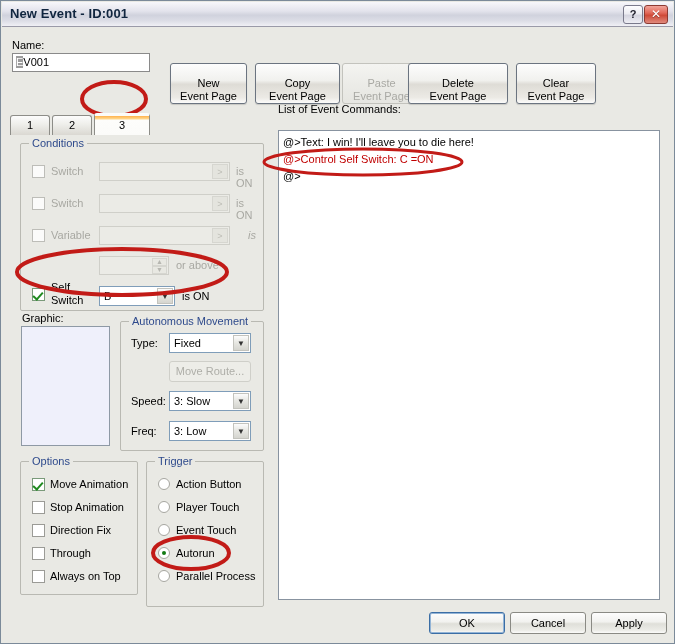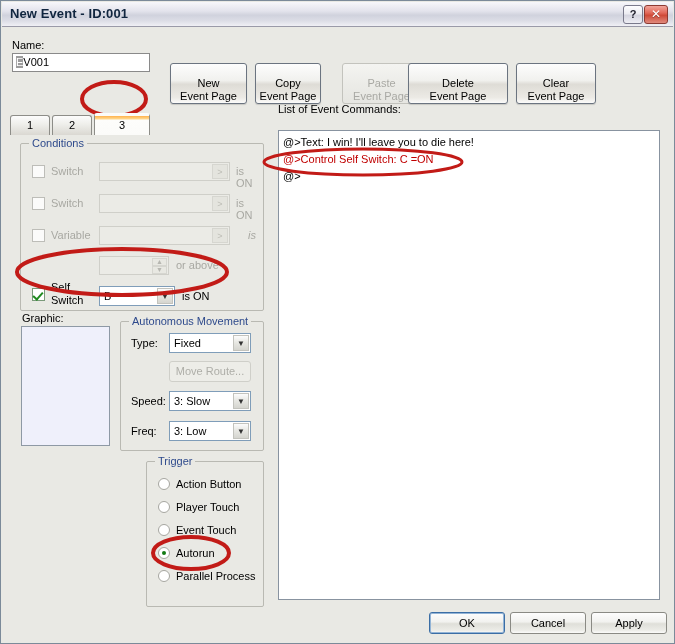--- a/index.html
+++ b/index.html
@@ -194,21 +194,21 @@
   </div>
 
   <div class="client">
 
     <div class="lbl name-label">Name:</div>
     <div class="name-input"><span class="sel">E</span><span>V001</span></div>
 
     <div class="pbtn" style="left:168px;width:77px;">
       <div><span>New</span><br><span>Event Page</span></div>
     </div>
-    <div class="pbtn" style="left:253px;width:66px;">
+    <div class="pbtn" style="left:253px;width:85px;">
       <div><span>Copy</span><br><span>Event Page</span></div>
     </div>
     <div class="pbtn disabled" style="left:340px;width:79px;">
       <div><span>Paste</span><br><span>Event Page</span></div>
     </div>
     <div class="pbtn" style="left:406px;width:100px;">
       <div><span>Delete</span><br><span>Event Page</span></div>
     </div>
     <div class="pbtn" style="left:514px;width:80px;">
       <div><span>Clear</span><br><span>Event Page</span></div>
@@ -278,20 +278,33 @@
         <span>3: Slow</span>
         <div class="arrow">▼</div>
       </div>
       <div class="lbl" style="left:10px;top:103px;">Freq:</div>
       <div class="combo" style="left:48px;top:99px;width:82px;">
         <span>3: Low</span>
         <div class="arrow">▼</div>
       </div>
     </div>
 
+    <div class="group" style="left:18px;top:434px;width:118px;height:134px;">
+      <div class="gtitle">Options</div>
+      <div class="cb on" style="left:11px;top:16px;"></div>
+      <div class="lbl" style="left:29px;top:16px;">Move Animation</div>
+      <div class="cb" style="left:11px;top:39px;"></div>
+      <div class="lbl" style="left:29px;top:39px;">Stop Animation</div>
+      <div class="cb" style="left:11px;top:62px;"></div>
+      <div class="lbl" style="left:29px;top:62px;">Direction Fix</div>
+      <div class="cb" style="left:11px;top:85px;"></div>
+      <div class="lbl" style="left:29px;top:85px;">Through</div>
+      <div class="cb" style="left:11px;top:108px;"></div>
+      <div class="lbl" style="left:29px;top:108px;">Always on Top</div>
+    </div>
 
     <div class="group" style="left:144px;top:434px;width:118px;height:146px;">
       <div class="gtitle">Trigger</div>
       <div class="rd" style="left:11px;top:16px;"></div>
       <div class="lbl" style="left:29px;top:16px;">Action Button</div>
       <div class="rd" style="left:11px;top:39px;"></div>
       <div class="lbl" style="left:29px;top:39px;">Player Touch</div>
       <div class="rd" style="left:11px;top:62px;"></div>
       <div class="lbl" style="left:29px;top:62px;">Event Touch</div>
       <div class="rd on" style="left:11px;top:85px;"></div>

